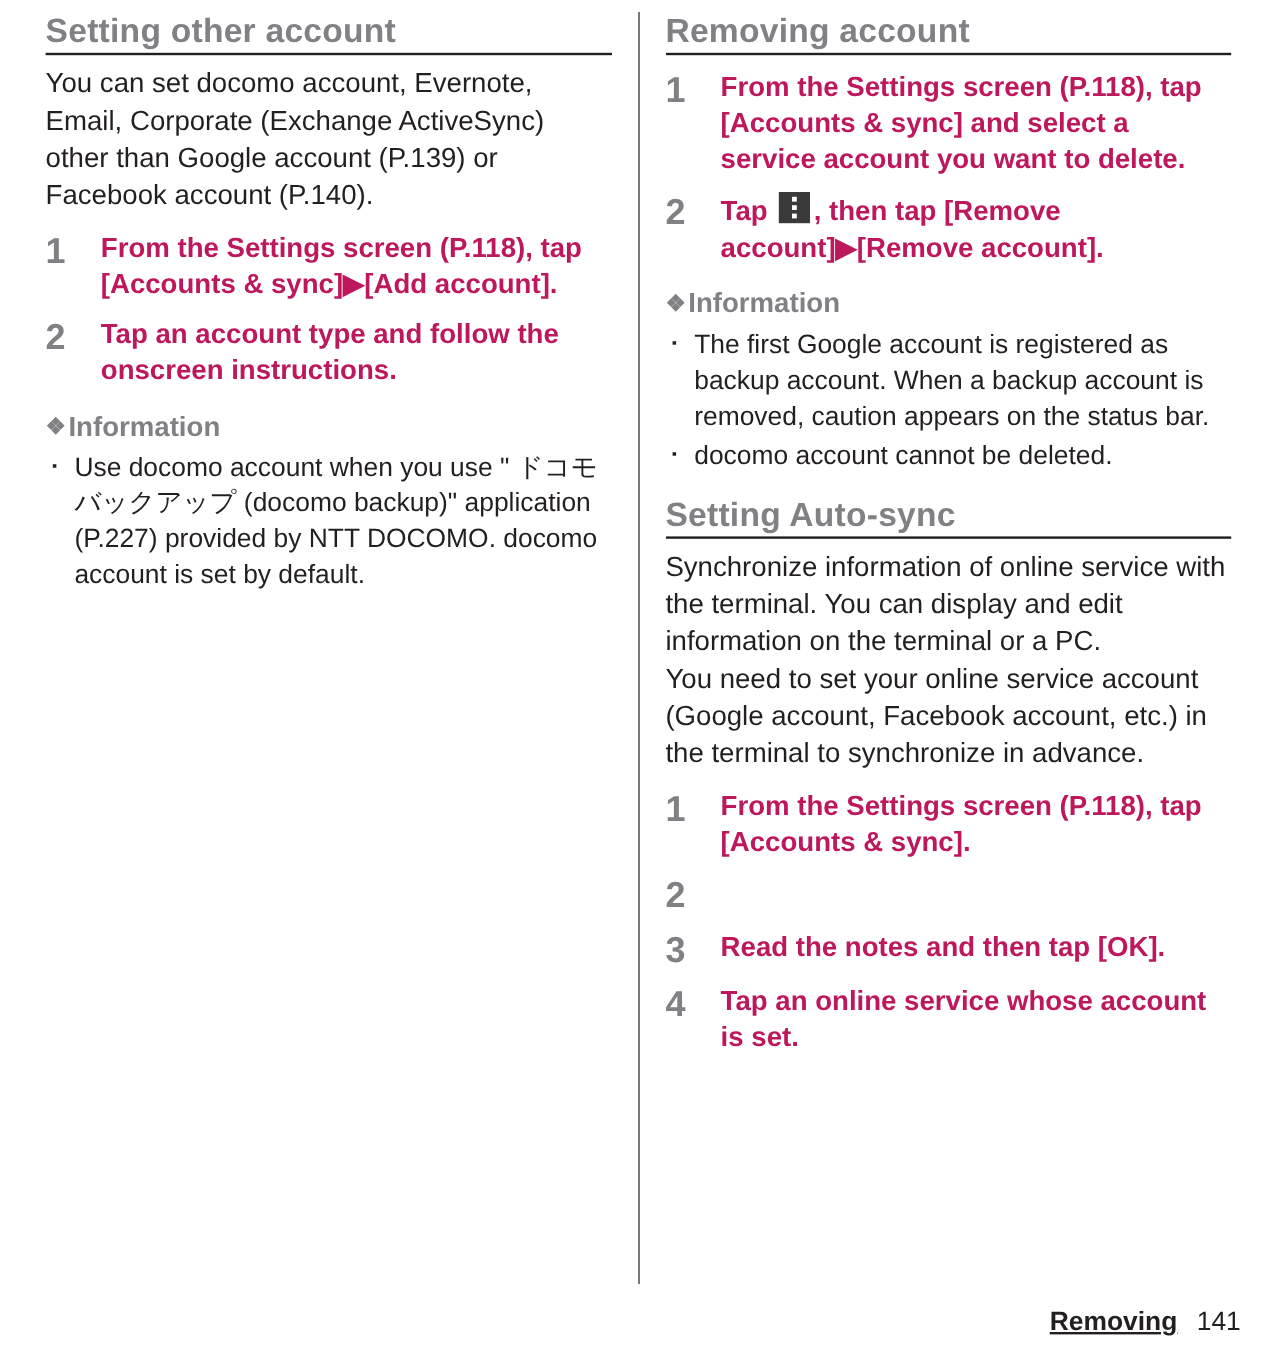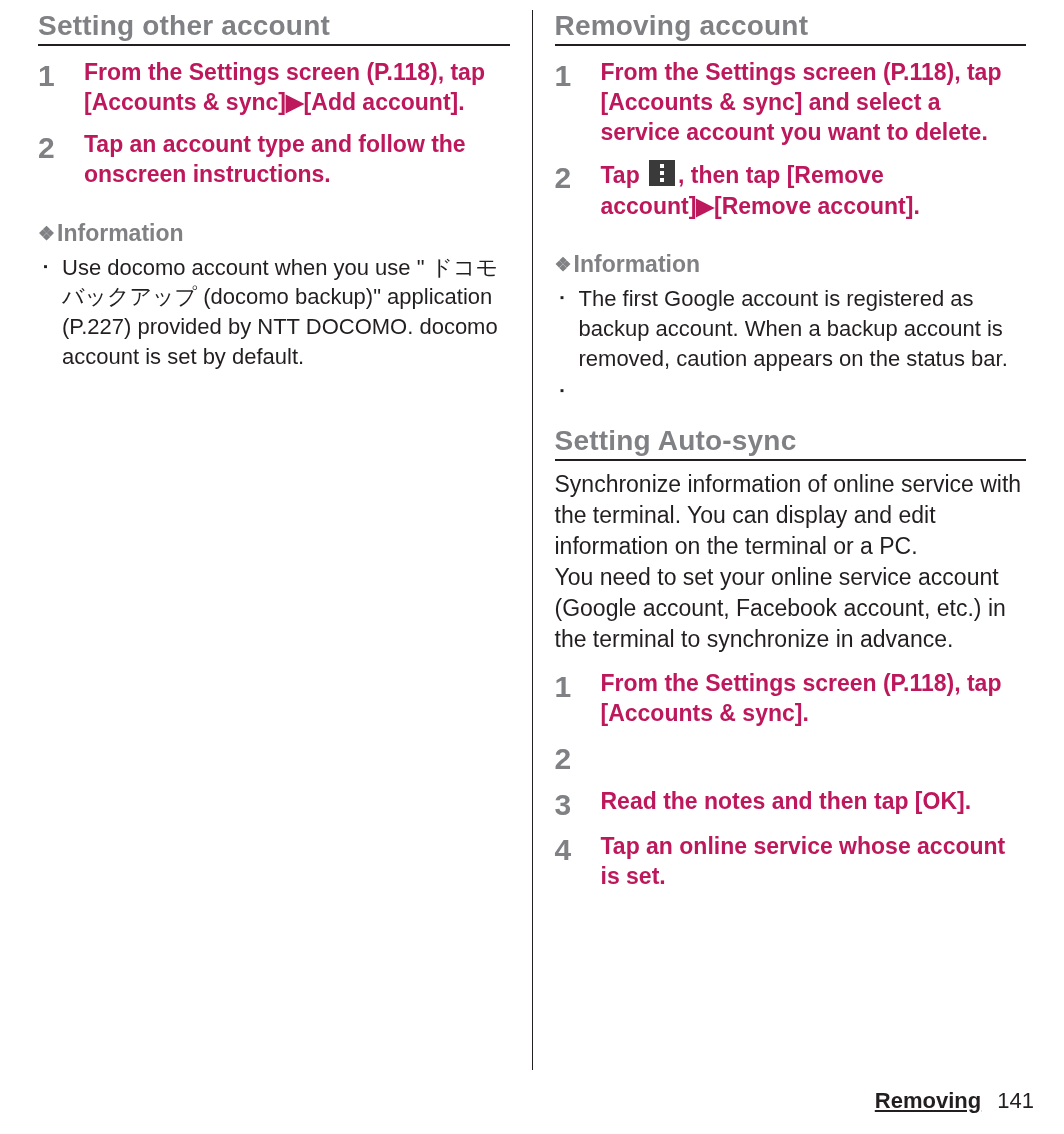--- a/index.html
+++ b/index.html
@@ -58,21 +58,21 @@
     color: #be185d;
   }
   .step-text-inline {
     display: inline;
     vertical-align: middle;
   }
   .info-heading {
     color: #808184;
     font-weight: 700;
     font-size: 23px;
-    margin-top: 30px;
+    margin-top: 18px;
     margin-bottom: 6px;
   }
   .diamond {
     display: inline-block;
     margin-right: 2px;
     font-size: 19px;
     vertical-align: 1px;
   }
   .bullet-item {
     display: flex;
@@ -144,20 +144,21 @@
   }
   .tri { font-family: Arial, sans-serif; }
 </style>
 </head>
 <body>
 
 <div class="columns">
 
   <div class="col col-left">
     <h2 class="section-title">Setting other account</h2>
+    <p class="body-text">You can set docomo account, Evernote, Email, Corporate (Exchange ActiveSync) other than Google account (P.139) or Facebook account (P.140).</p>
 
     <div class="step">
       <div class="step-num">1</div>
       <div class="step-text"><span class="tri">From the Settings screen (P.118), tap [Accounts &amp; sync]▶[Add account].</span></div>
     </div>
 
     <div class="step">
       <div class="step-num">2</div>
       <div class="step-text">Tap an account type and follow the onscreen instructions.</div>
     </div>
@@ -189,20 +190,21 @@
 
     <div class="info-heading">
       <span class="diamond">❖</span><span>Information</span>
     </div>
     <div class="bullet-item">
       <div class="bullet-dot">･</div>
       <div>The first Google account is registered as backup account. When a backup account is removed, caution appears on the status bar.</div>
     </div>
     <div class="bullet-item">
       <div class="bullet-dot">･</div>
+      <div>docomo account cannot be deleted.</div>
     </div>
 
     <h2 class="section-title" style="margin-top:18px">Setting Auto-sync</h2>
     <p class="body-text" style="white-space:pre-line">Synchronize information of online service with the terminal. You can display and edit information on the terminal or a PC.
 You need to set your online service account (Google account, Facebook account, etc.) in the terminal to synchronize in advance.</p>
 
     <div class="step">
       <div class="step-num">1</div>
       <div class="step-text">From the Settings screen (P.118), tap [Accounts &amp; sync].</div>
     </div>

